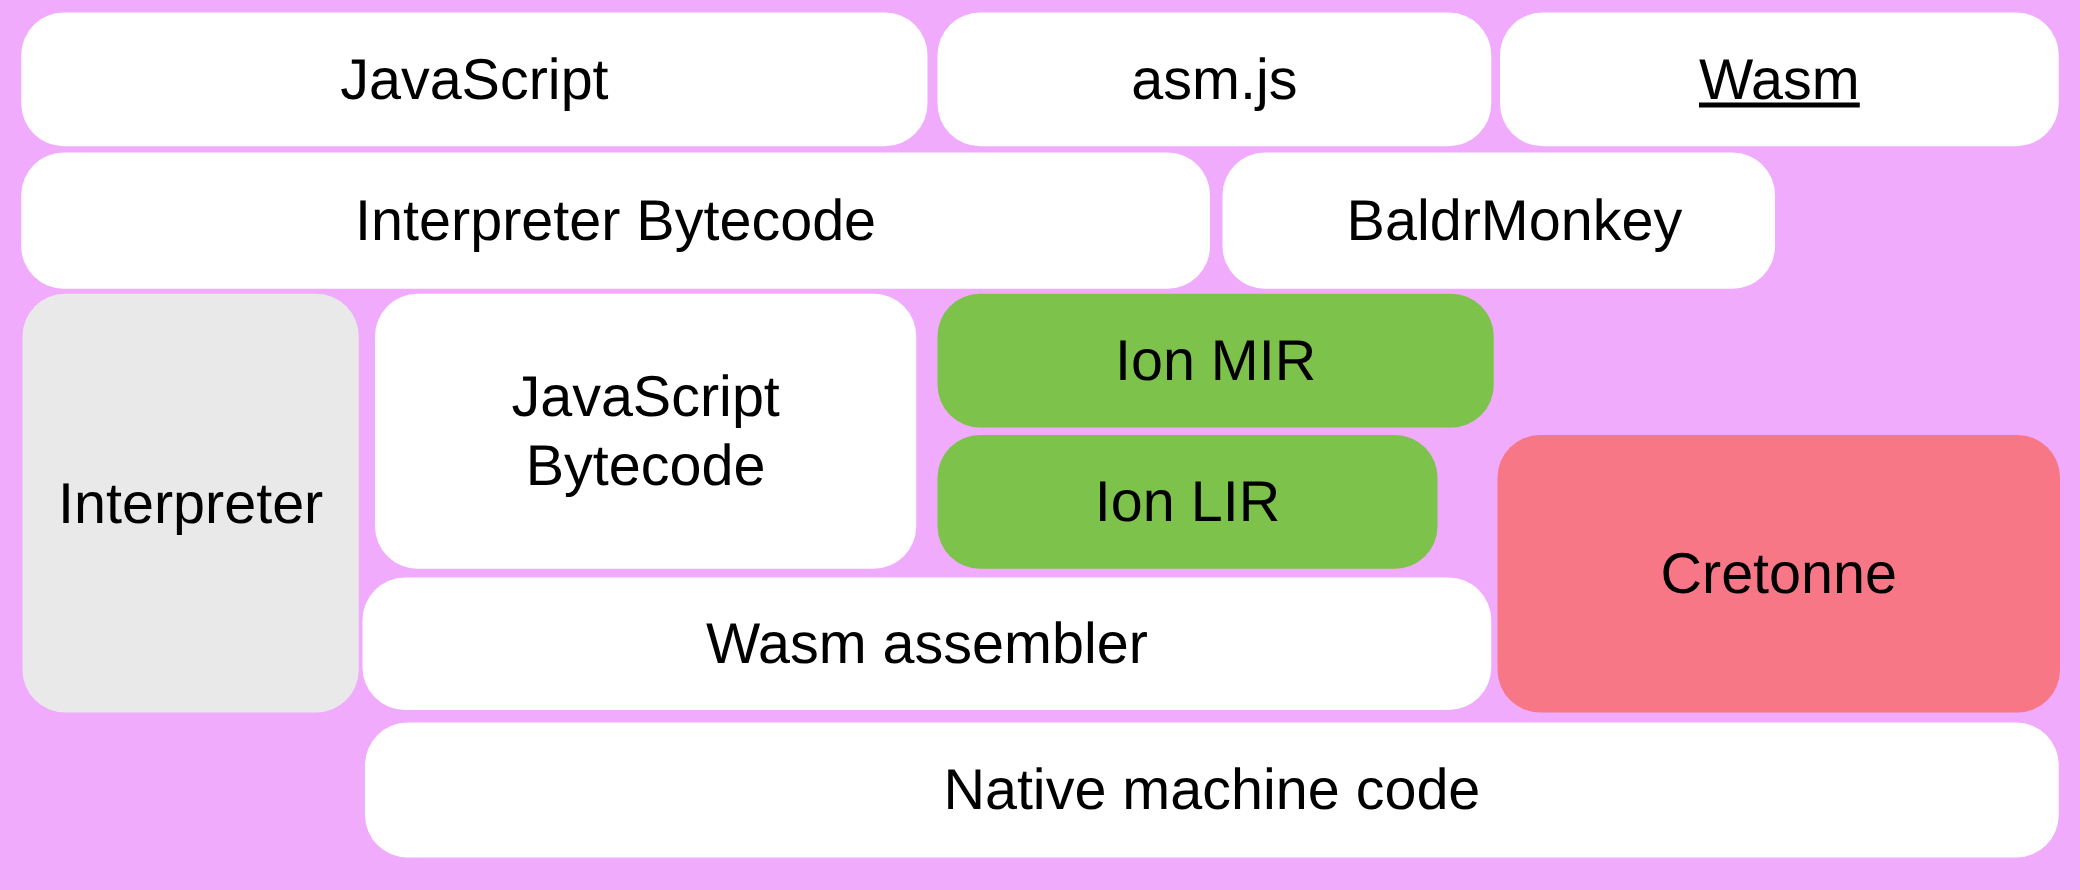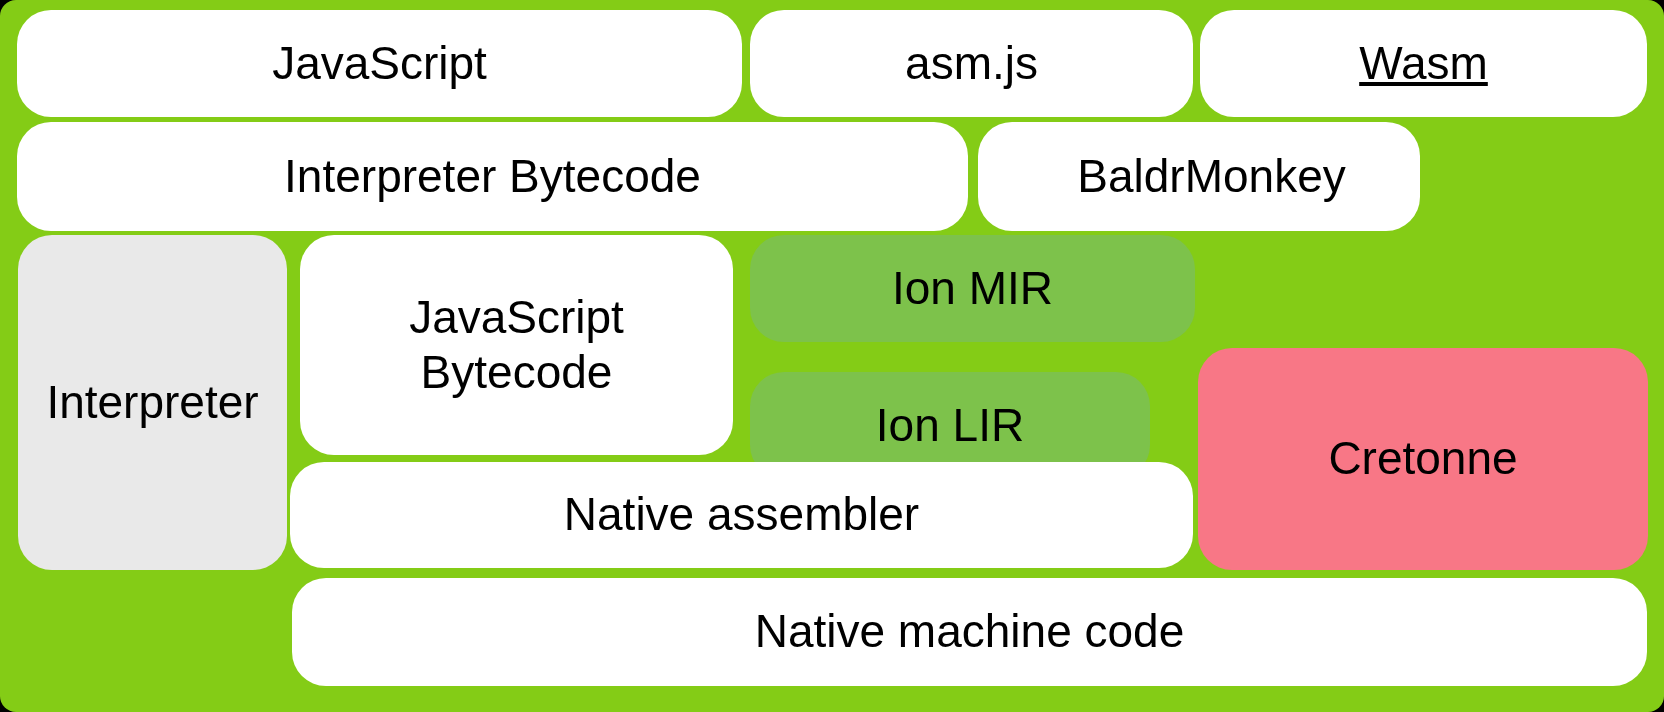--- a/index.html
+++ b/index.html
@@ -29,29 +29,29 @@
   }
   
   .n-javascript   { left: 17px;   top: 10px;  width: 725px;  height: 107px; }
   .n-asmjs        { left: 750px;  top: 10px;  width: 443px;  height: 107px; }
   .n-wasm         { left: 1200px; top: 10px;  width: 447px;  height: 107px; text-decoration: underline; }
   .n-bytecode     { left: 17px;   top: 122px; width: 951px;  height: 109px; }
   .n-baldrmonkey  { left: 978px;  top: 122px; width: 442px;  height: 109px; padding-left: 25px; }
   .n-interpreter  { left: 18px;   top: 235px; width: 269px;  height: 335px; }
   .n-baseline     { left: 300px;  top: 235px; width: 433px;  height: 220px; }
   .n-ion-mir      { left: 750px;  top: 235px; width: 445px;  height: 107px; }
-  .n-ion-lir      { left: 750px;  top: 348px; width: 400px;  height: 107px; margin-top: 24px; }
+  .n-ion-lir      { left: 750px;  top: 348px; width: 400px;  height: 107px; }
   .n-cretonne     { left: 1198px; top: 348px; width: 450px;  height: 222px; }
   .n-macro        { left: 290px;  top: 462px; width: 903px;  height: 106px; }
   .n-native       { left: 292px;  top: 578px; width: 1355px; height: 108px; }
 </style>
 </head>
 <body>
 
-<div class="canvas" style="background: #84cc16; border-radius: 16px;">
+<div class="canvas" style="background: #f0abfc;">
 
   <div class="node n-javascript" style="background: rgb(255, 255, 255);">
     <span style="color: rgb(0, 0, 0);">JavaScript</span>
   </div>
 
   <div class="node n-asmjs" style="background: rgb(255, 255, 255);">
     <span style="color: rgb(0, 0, 0);">asm.js</span>
   </div>
 
   <div class="node n-wasm" style="background: rgb(255, 255, 255);">
@@ -83,20 +83,20 @@
 
   <div class="node n-ion-lir" style="background: rgb(125, 194, 75);">
     <span style="color: rgb(0, 0, 0);">Ion LIR</span>
   </div>
 
   <div class="node n-cretonne" style="background: rgb(248, 119, 134);">
     <span style="color: rgb(0, 0, 0);">Cretonne</span>
   </div>
 
   <div class="node n-macro" style="background: rgb(255, 255, 255);">
-    <span style="color: rgb(0, 0, 0);">Native assembler</span>
+    <span style="color: rgb(0, 0, 0);">Wasm assembler</span>
   </div>
 
   <div class="node n-native" style="background: rgb(255, 255, 255);">
     <span style="color: rgb(0, 0, 0);">Native machine code</span>
   </div>
 
 </div>
 
 </body></html>

